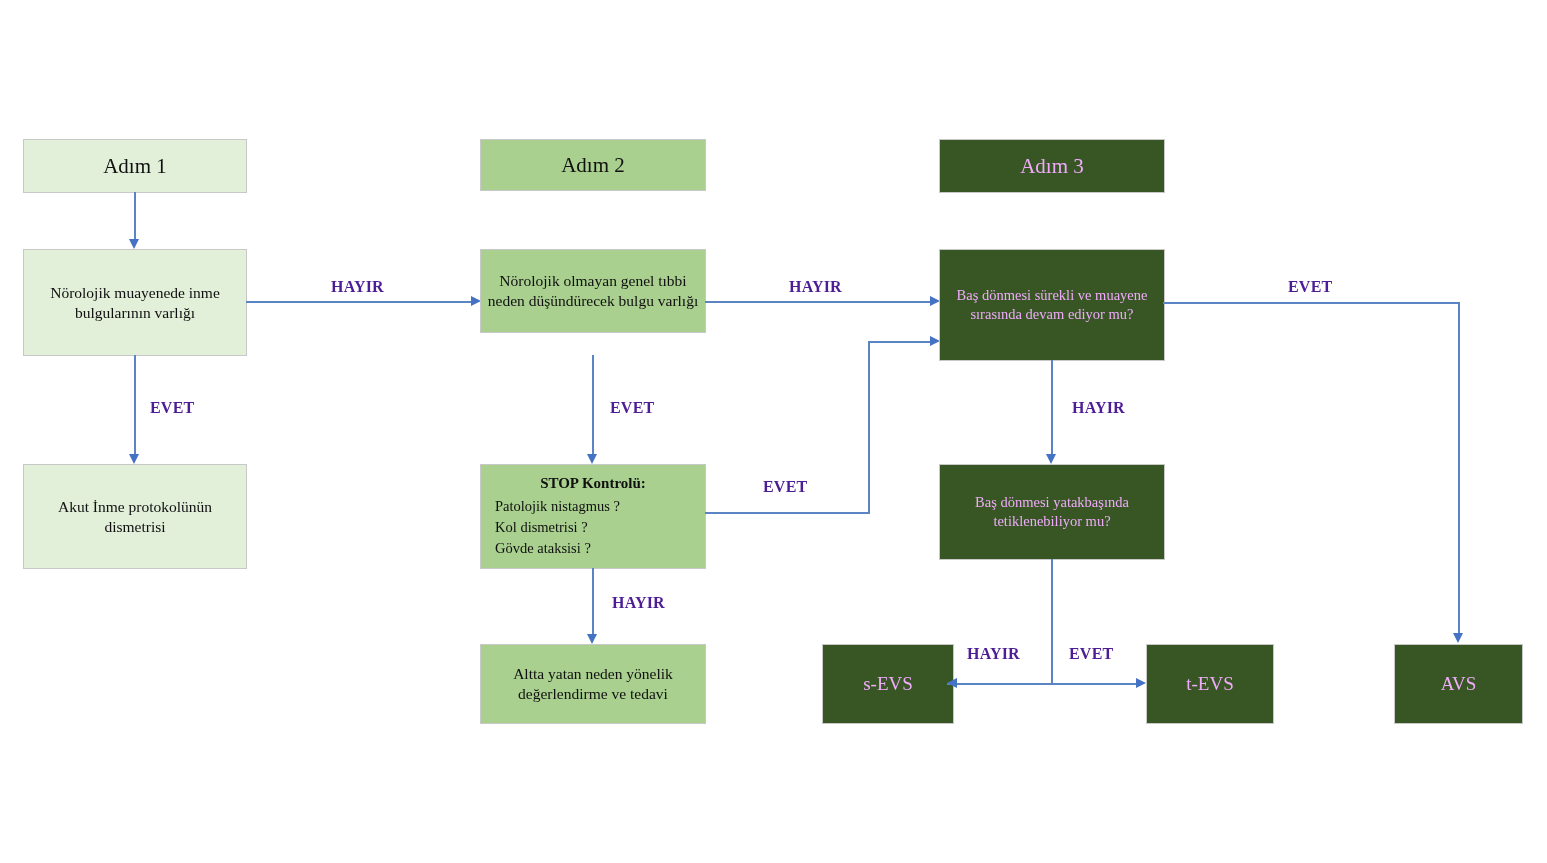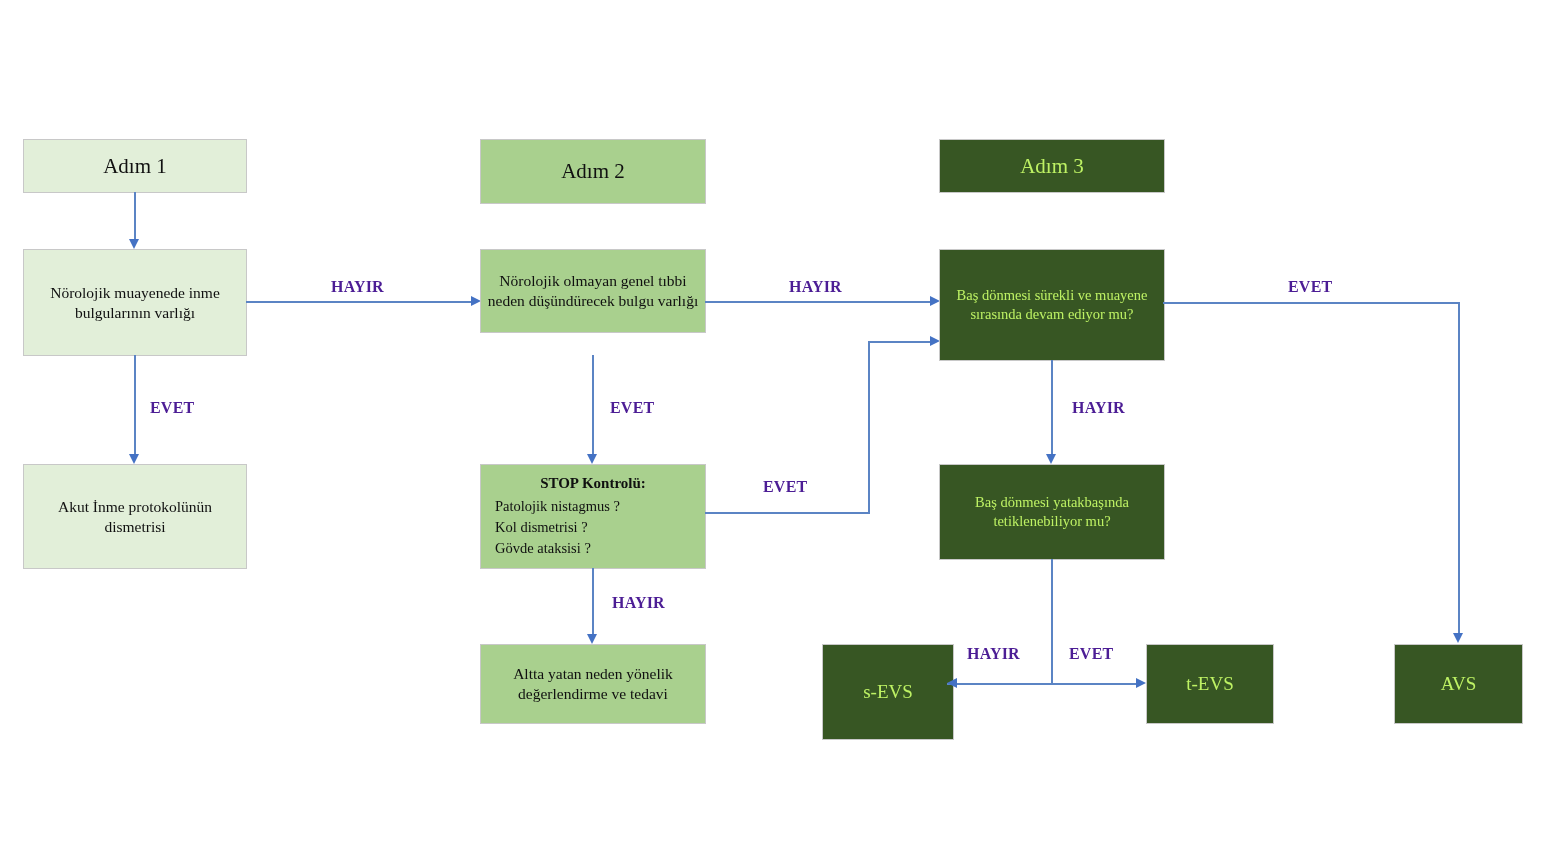--- a/index.html
+++ b/index.html
@@ -27,21 +27,21 @@
     align-items: center;
     justify-content: center;
     text-align: center;
     line-height: 1.28;
     box-shadow: 0 0 0 1px rgba(190,190,190,0.85);
   }
   .node .txt { display: block; width: 100%; padding: 0 4px; box-sizing: border-box; }
   
   .pal-light { background: #e2efd9; color: #101010; }
   .pal-mid   { background: #a9d08e; color: #101010; }
-  .pal-dark  { background: #375623; color: #bef264; }
+  .pal-dark  { background: #375623; color: #f0abfc; }
   .header-node { font-size: 21px; }
   .body-node   { font-size: 15.5px; }
   .term-node   { font-size: 19px; }
   .list-node   { font-size: 14.5px; align-items: flex-start; justify-content: center; }
   .list-node .list-title {
     font-weight: bold;
     width: 100%;
     text-align: center;
     font-size: 15px;
     margin-bottom: 3px;
@@ -111,21 +111,21 @@
   <div class="arrow down" style="left:129px; top:239px;"></div>
 
   <div class="edge v" style="left:134px; top:355px; height:100px;"></div>
   <div class="arrow down" style="left:129px; top:454px;"></div>
   <div class="edge-label" style="left:150px; top:399px;">EVET</div>
 
   <div class="edge h" style="left:246px; top:301px; width:226px;"></div>
   <div class="arrow right" style="left:471px; top:296px;"></div>
   <div class="edge-label" style="left:331px; top:278px;">HAYIR</div>
 
-  <div class="node header-node pal-mid" style="left:481px; top:140px; width:224px; height:63px;">
+  <div class="node header-node pal-mid" style="left:481px; top:140px; width:224px; height:50px;">
     <span class="txt">Adım 2</span>
   </div>
 
   <div class="node body-node pal-mid" style="left:481px; top:250px; width:224px; height:82px;">
     <span class="txt">Nörolojik olmayan genel tıbbi neden düşündürecek bulgu varlığı</span>
   </div>
 
   <div class="node list-node pal-mid" style="left:481px; top:465px; width:224px; height:103px;">
     <span class="list-title">STOP Kontrolü:</span>
     <span class="list-line">Patolojik nistagmus ?</span>
@@ -160,21 +160,21 @@
   </div>
 
   <div class="node body-node pal-dark" style="left:940px; top:250px; width:224px; height:110px; font-size:14.5px;">
     <span class="txt">Baş dönmesi sürekli ve muayene sırasında devam ediyor mu?</span>
   </div>
 
   <div class="node body-node pal-dark" style="left:940px; top:465px; width:224px; height:94px; font-size:14.5px;">
     <span class="txt">Baş dönmesi yatakbaşında tetiklenebiliyor mu?</span>
   </div>
 
-  <div class="node term-node pal-dark" style="left:823px; top:645px; width:130px; height:94px;">
+  <div class="node term-node pal-dark" style="left:823px; top:645px; width:130px; height:78px;">
     <span class="txt">s-EVS</span>
   </div>
 
   <div class="node term-node pal-dark" style="left:1147px; top:645px; width:126px; height:78px;">
     <span class="txt">t-EVS</span>
   </div>
 
   <div class="node term-node pal-dark" style="left:1395px; top:645px; width:127px; height:78px;">
     <span class="txt">AVS</span>
   </div>

